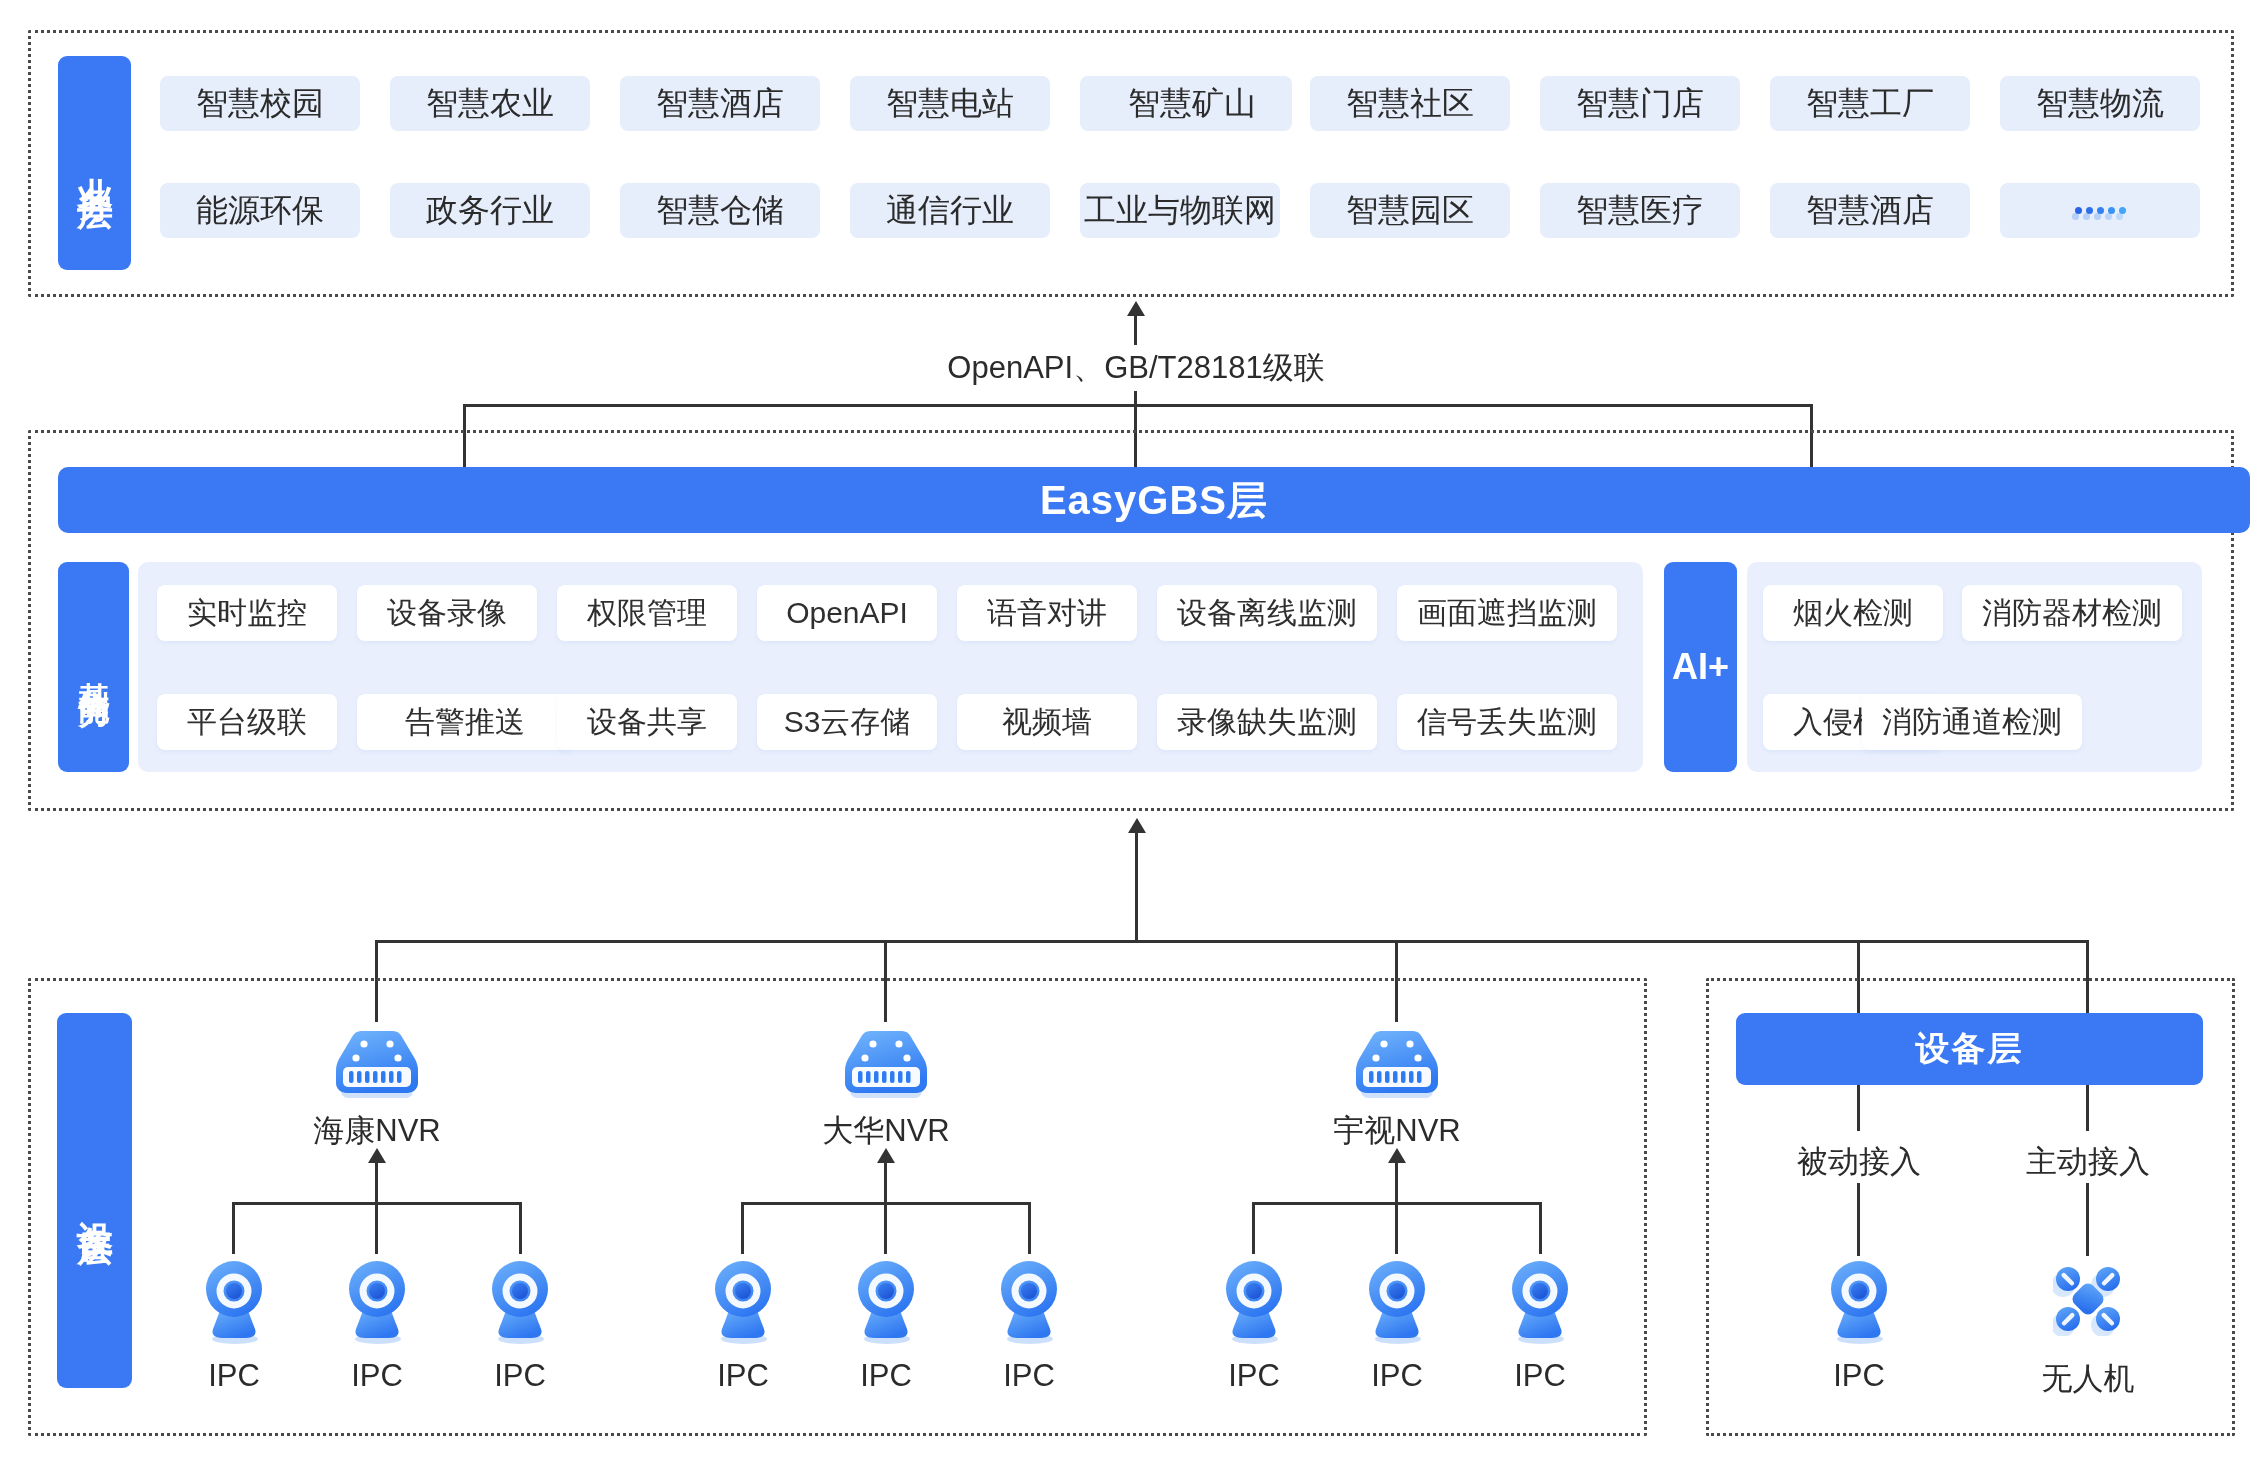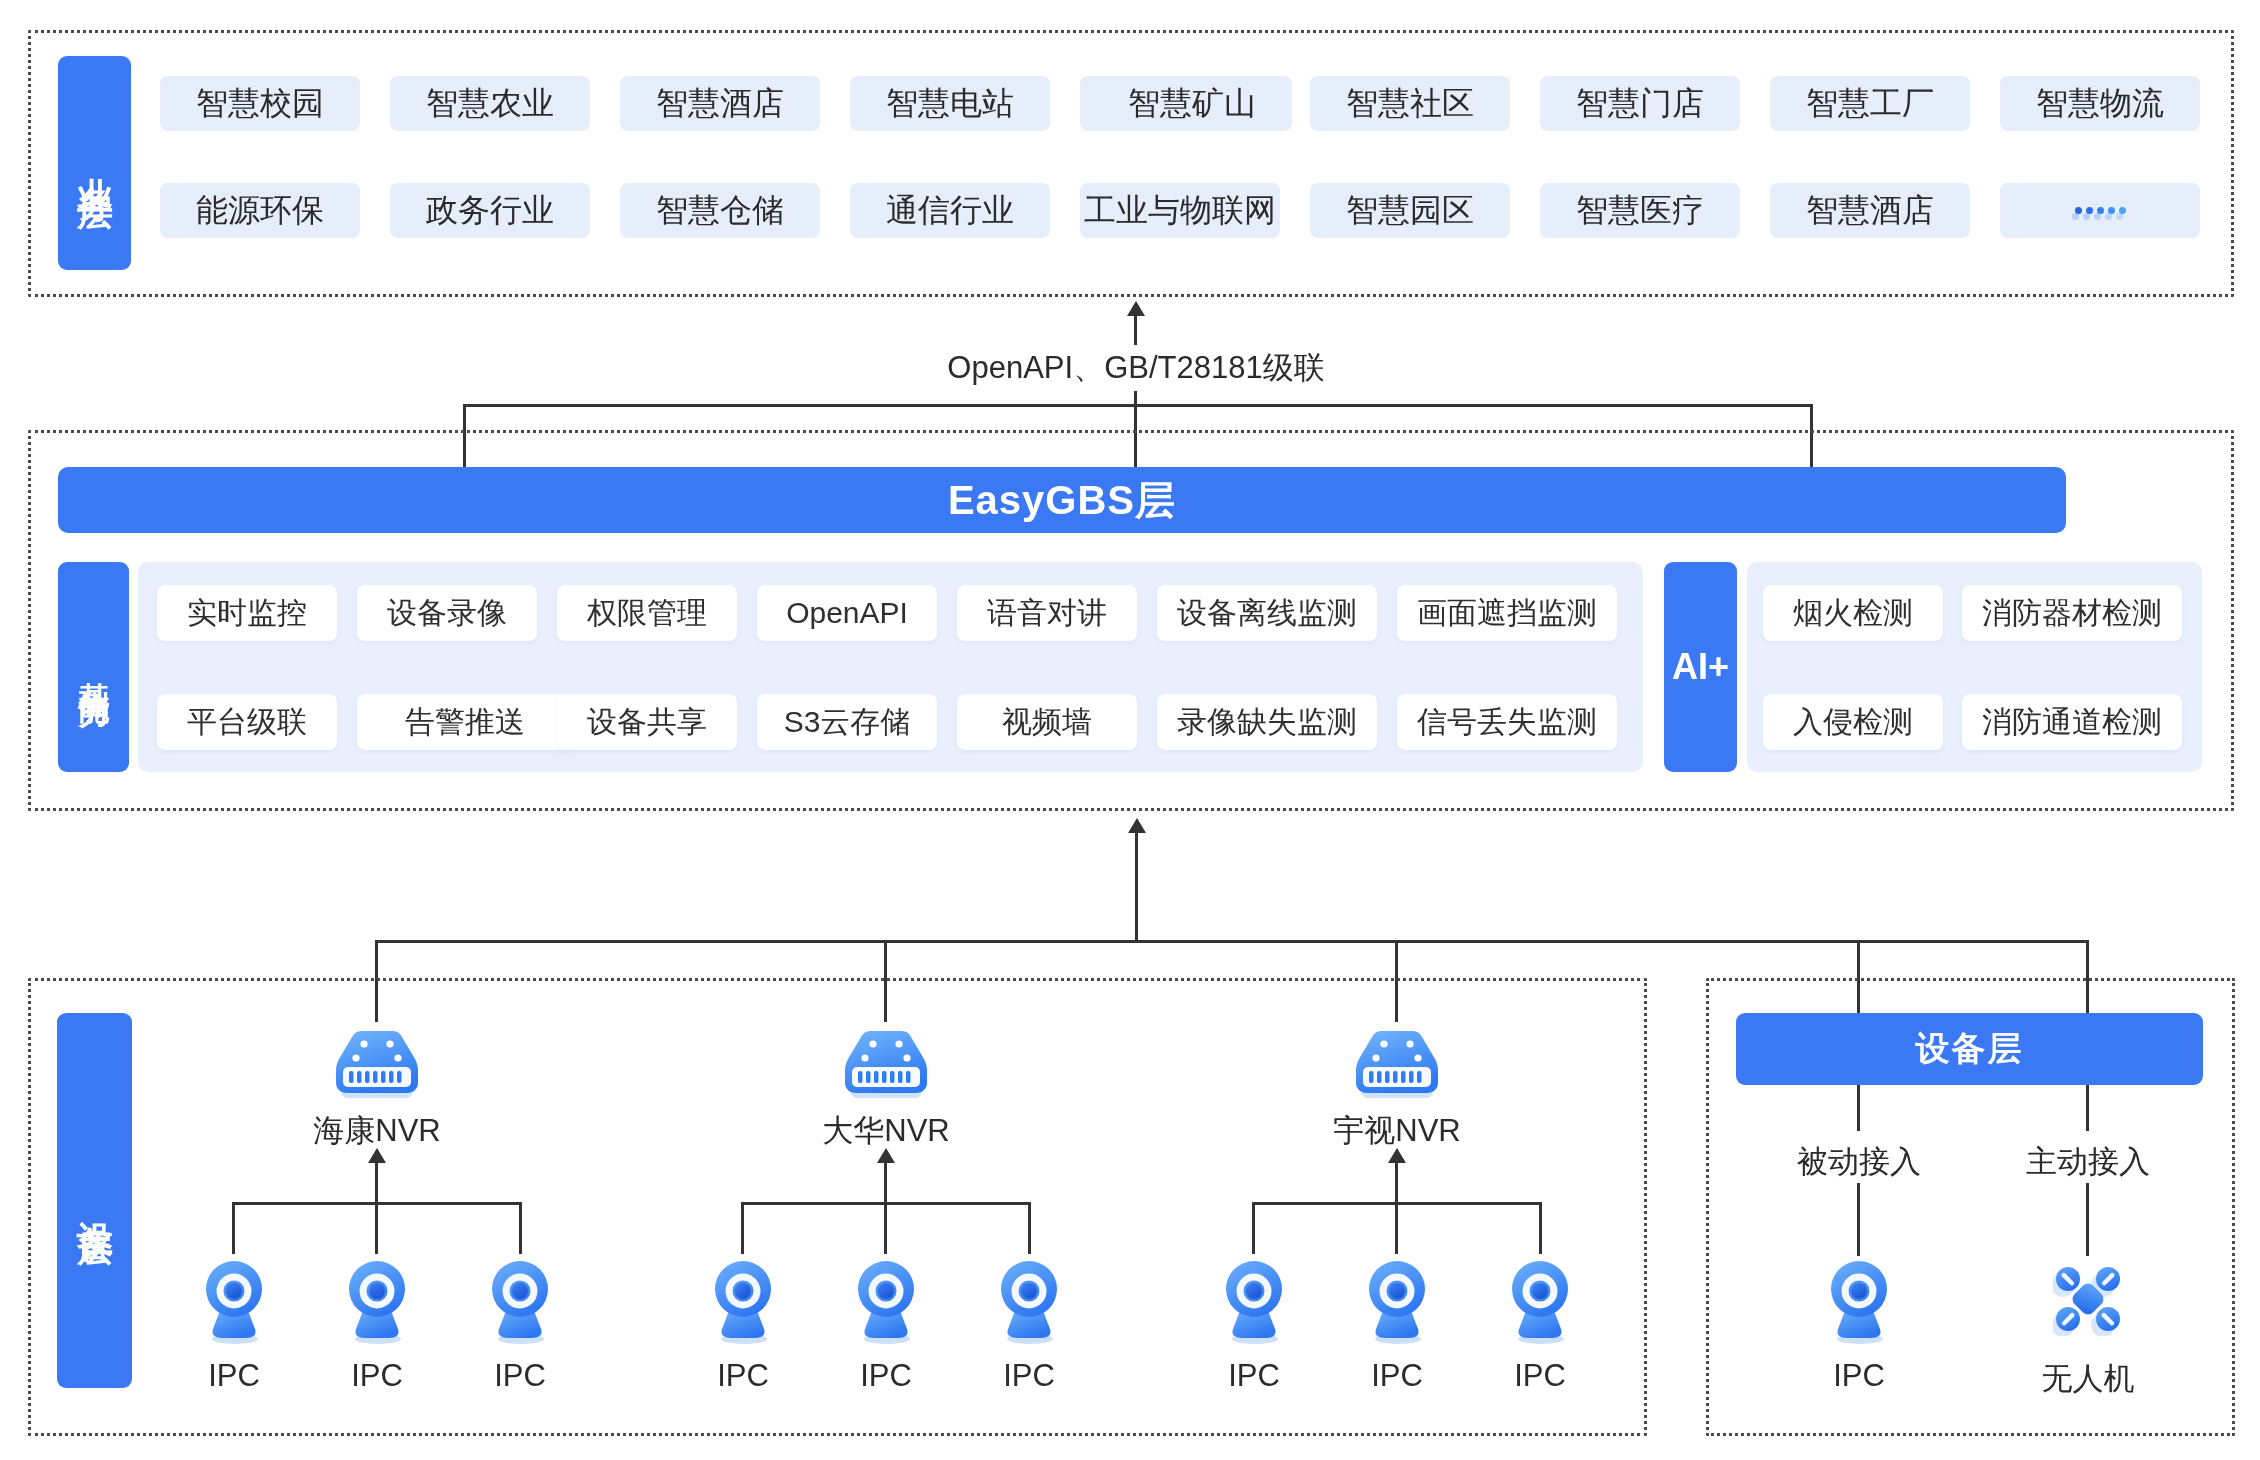--- a/index.html
+++ b/index.html
@@ -128,21 +128,21 @@
 
   <div class="arrow-up" style="left:1127px;top:301px;"></div>
   <div class="vline" style="left:1134px;top:314px;height:153px;"></div>
   <div class="hline" style="left:463px;top:404px;width:1350px;"></div>
   <div class="vline" style="left:463px;top:404px;height:63px;"></div>
   <div class="vline" style="left:1810px;top:404px;height:63px;"></div>
   <div class="conn-label" style="left:1136px;top:345px;">OpenAPI、GB/T28181级联</div>
 
   <div class="dotted" style="left:28px;top:430px;width:2200px;height:375px;"></div>
 
-  <div class="bluebox" style="left:58px;top:467px;width:2008px;height:66px;border-radius:10px;">
+  <div class="bluebox" style="left:58px;top:467px;width:2192px;height:66px;border-radius:10px;">
     <span style="font-size:40px;font-weight:700;letter-spacing:1px;">EasyGBS层</span>
   </div>
 
   <div class="bluebox" style="left:58px;top:562px;width:71px;height:210px;">
     <span class="vtext" style="font-size:31px;letter-spacing:5px;">基础能力</span>
   </div>
 
   <div class="panel" style="left:138px;top:562px;width:1505px;height:210px;"></div>
 
   <div class="wbox" style="left:157px;top:585px;width:180px;">实时监控</div>
@@ -161,21 +161,21 @@
   <div class="wbox" style="left:1157px;top:694px;width:220px;">录像缺失监测</div>
   <div class="wbox" style="left:1397px;top:694px;width:220px;">信号丢失监测</div>
 
   <div class="bluebox" style="left:1664px;top:562px;width:73px;height:210px;">
     <span style="font-size:36px;font-weight:700;">AI+</span>
   </div>
   <div class="panel" style="left:1747px;top:562px;width:455px;height:210px;"></div>
   <div class="wbox" style="left:1763px;top:585px;width:180px;">烟火检测</div>
   <div class="wbox" style="left:1962px;top:585px;width:220px;">消防器材检测</div>
   <div class="wbox" style="left:1763px;top:694px;width:180px;">入侵检测</div>
-  <div class="wbox" style="left:1962px;top:694px;width:220px;">消防通道检测</div>
+  <div class="wbox" style="left:1862px;top:694px;width:220px;">消防通道检测</div>
 
   <div class="arrow-up" style="left:1128px;top:818px;"></div>
   <div class="vline" style="left:1135px;top:831px;height:111px;"></div>
   <div class="hline" style="left:376px;top:940px;width:1713px;"></div>
 
   <div class="vline" style="left:375px;top:940px;height:82px;"></div>
   <div class="vline" style="left:884px;top:940px;height:82px;"></div>
   <div class="vline" style="left:1395px;top:940px;height:82px;"></div>
   <div class="vline" style="left:1857px;top:940px;height:73px;"></div>
   <div class="vline" style="left:2086px;top:940px;height:73px;"></div>

